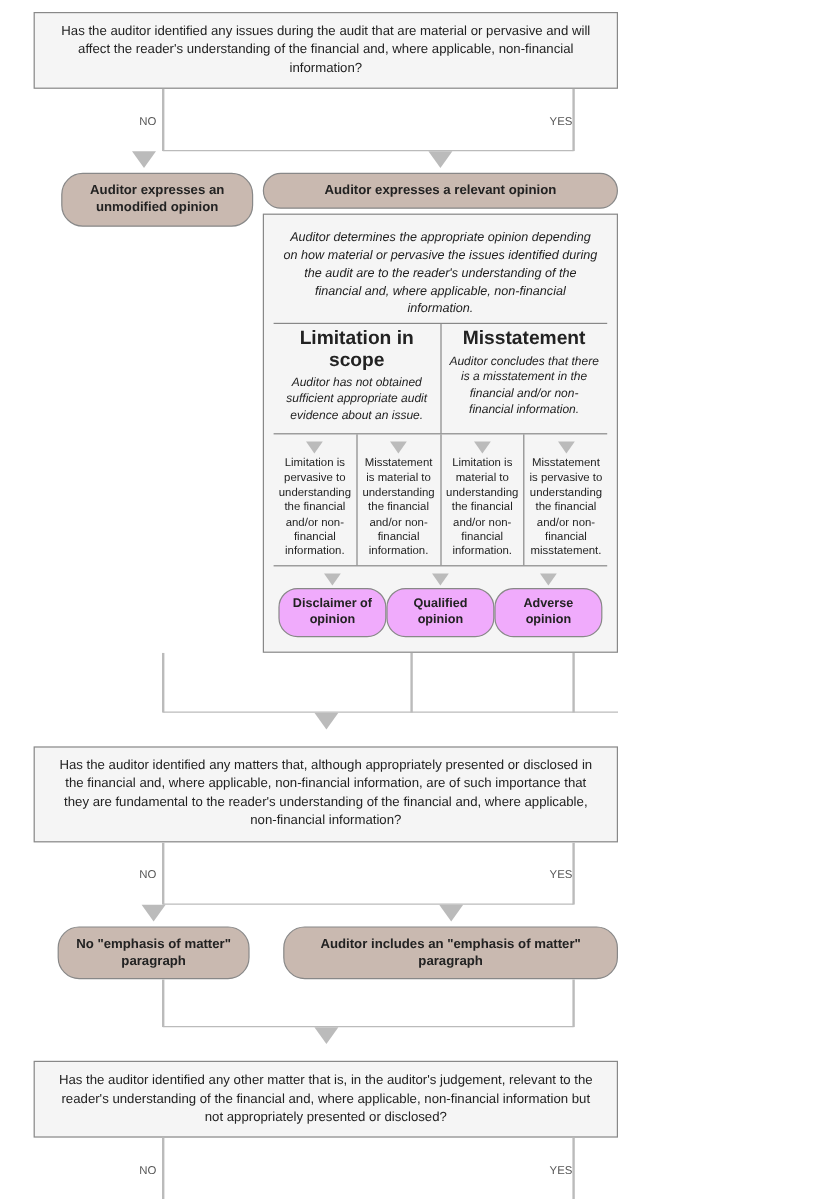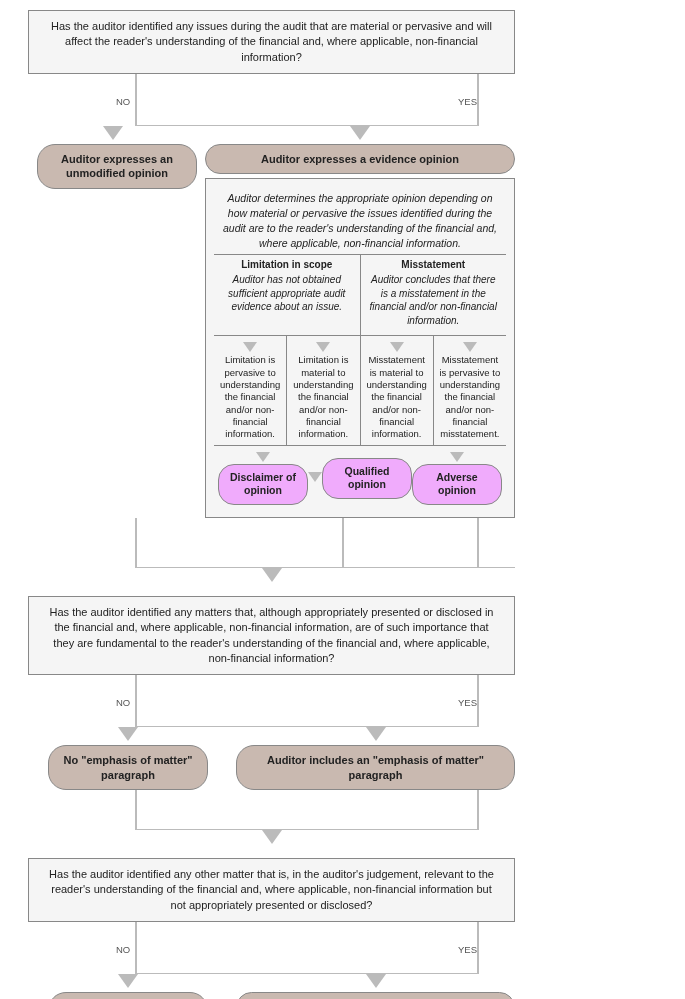--- a/index.html
+++ b/index.html
@@ -88,21 +88,21 @@
       padding: 4px 6px;
     }
 
     .col-half:last-child {
       border-right: none;
     }
 
     .col-header {
       font-weight: bold;
       text-align: center;
-      font-size: 10px;
+      font-size: 16px;
       margin-bottom: 3px;
     }
 
     .col-italic {
       font-style: italic;
       text-align: center;
       font-size: 10px;
       line-height: 1.35;
       margin-bottom: 4px;
     }
@@ -199,21 +199,21 @@
       <div class="arrow-down" style="margin-bottom:4px;"></div>
       <div class="outcome-box" style="width:160px;">
         <span>Auditor expresses an unmodified opinion</span>
       </div>
     </div>
 
     <div style="flex:1; margin-left:8px;">
       <div style="display:flex; flex-direction:column; align-items:center; margin-bottom:4px;">
         <div class="arrow-down" style="margin-bottom:4px;"></div>
         <div class="outcome-box" style="width:100%;">
-          <span>Auditor expresses a evidence opinion</span>
+          <span>Auditor expresses a relevant opinion</span>
         </div>
       </div>
 
       <div class="modified-section">
 
         <div class="italic-note">Auditor determines the appropriate opinion depending on how material or pervasive the issues identified during the audit are to the reader's understanding of the financial and, where applicable, non-financial information.</div>
 
         <div class="two-col">
 
           <div class="col-half">
@@ -227,41 +227,41 @@
           </div>
         </div>
 
         <div class="four-col">
           <div class="col-quarter">
             <div class="arrow-down-small mt2 mb2"></div>
             <div class="col-italic-small">Limitation is pervasive to understanding the financial and/or non-financial information.</div>
           </div>
           <div class="col-quarter">
             <div class="arrow-down-small mt2 mb2"></div>
-            <div class="col-italic-small">Limitation is material to understanding the financial and/or non-financial information.</div>
+            <div class="col-italic-small">Misstatement is material to understanding the financial and/or non-financial information.</div>
           </div>
           <div class="col-quarter">
             <div class="arrow-down-small mt2 mb2"></div>
-            <div class="col-italic-small">Misstatement is material to understanding the financial and/or non-financial information.</div>
+            <div class="col-italic-small">Limitation is material to understanding the financial and/or non-financial information.</div>
           </div>
           <div class="col-quarter">
             <div class="arrow-down-small mt2 mb2"></div>
             <div class="col-italic-small">Misstatement is pervasive to understanding the financial and/or non-financial misstatement.</div>
           </div>
         </div>
 
         <div class="outcome-row">
 
           <div style="display:flex; flex-direction:column; align-items:center;">
             <div class="arrow-down-small mb2"></div>
             <div class="outcome-inner">
               <span>Disclaimer of opinion</span>
             </div>
           </div>
-          <div style="display:flex; flex-direction:row; align-items:center;">
+          <div style="display:flex; flex-direction:column; align-items:center;">
             <div class="arrow-down-small mb2"></div>
             <div class="outcome-inner">
               <span>Qualified opinion</span>
             </div>
           </div>
           <div style="display:flex; flex-direction:column; align-items:center;">
             <div class="arrow-down-small mb2"></div>
             <div class="outcome-inner">
               <span>Adverse opinion</span>
             </div>

